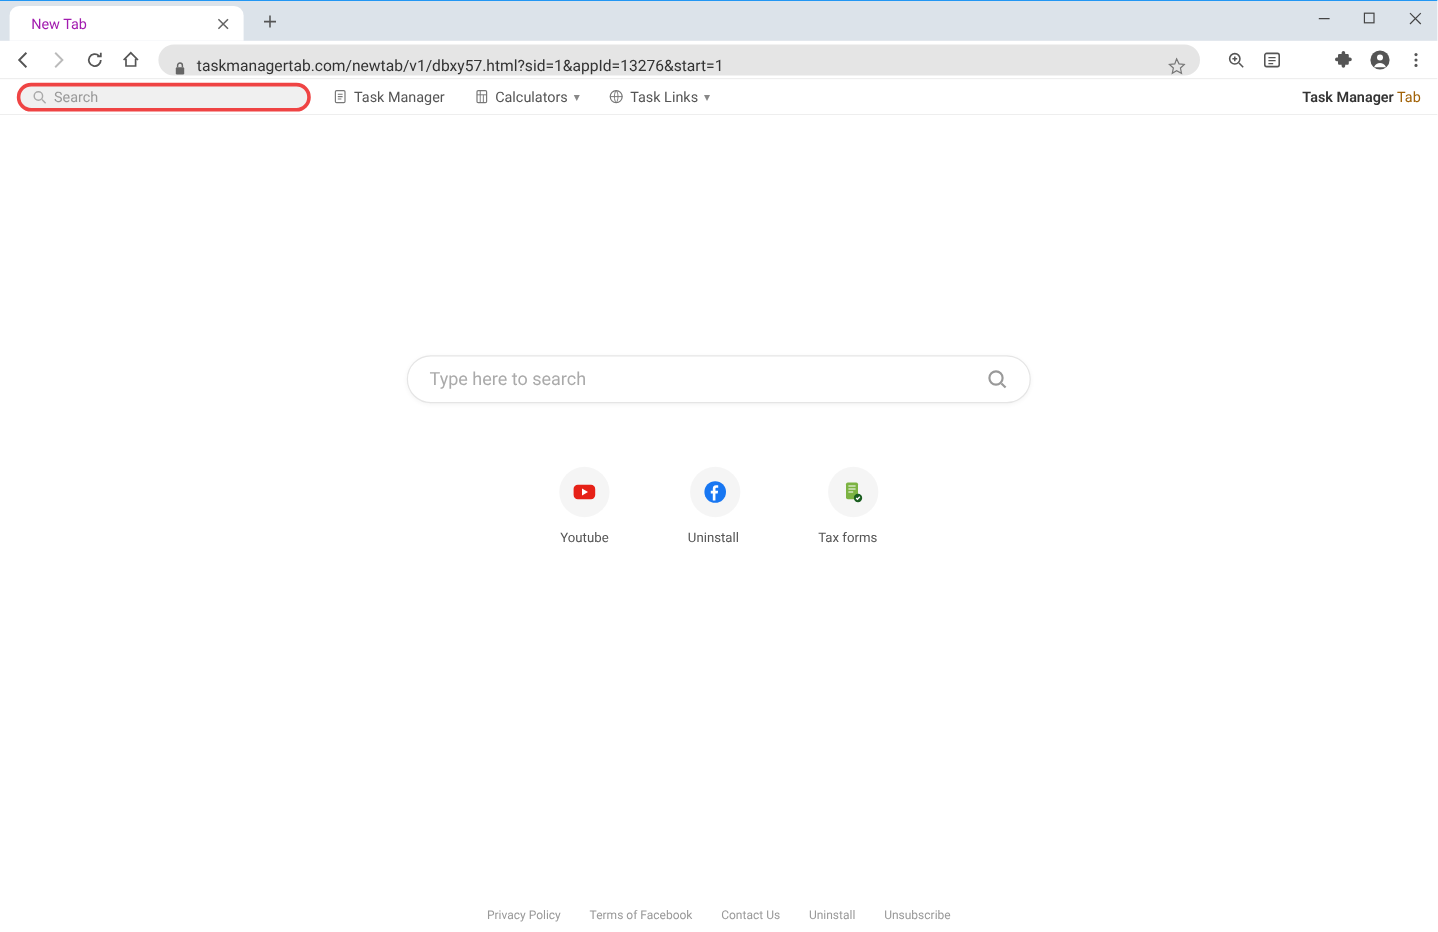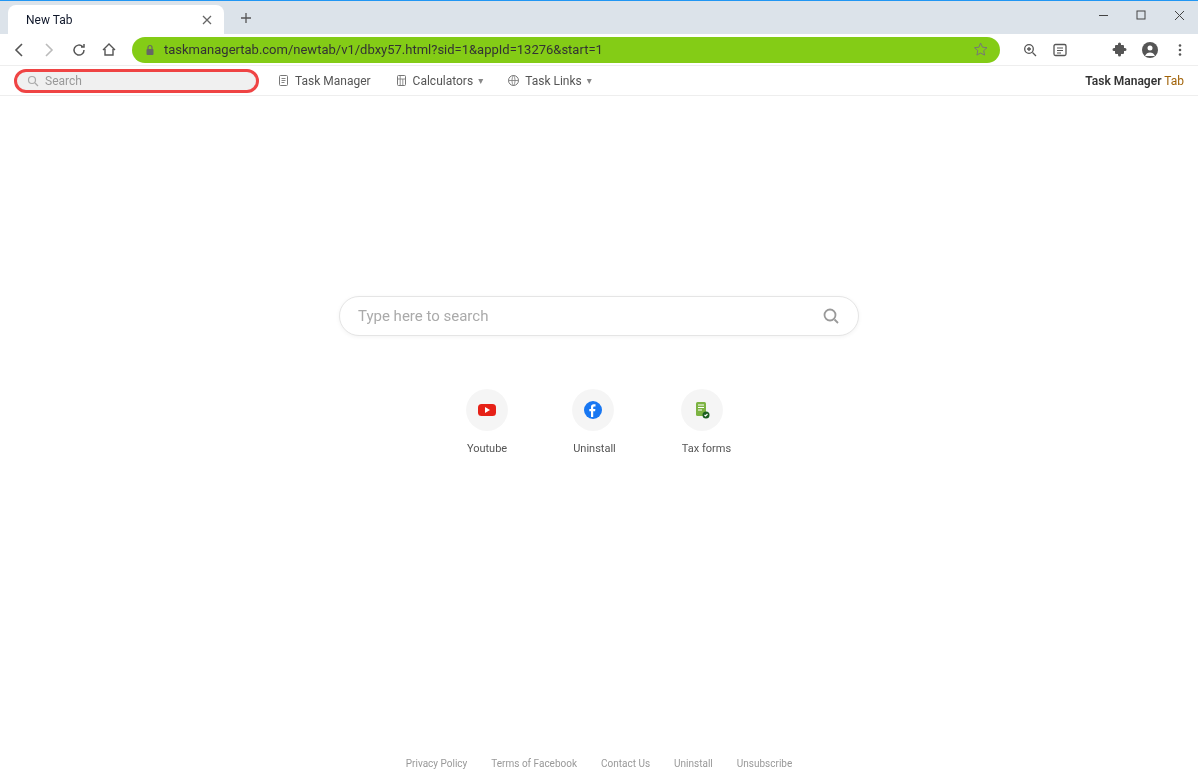--- a/index.html
+++ b/index.html
@@ -3,34 +3,34 @@
 <meta charset="utf-8">
 <style>
 * { margin: 0; padding: 0; box-sizing: border-box; font-family: -apple-system, BlinkMacSystemFont, "Segoe UI", Roboto, Arial, sans-serif; }
 body { width: 1198px; height: 777px; background: #fff; overflow: hidden; position: relative; }
 
 
 .window-border { height: 1px; background: #2196f3; }
 
 
 .tab-bar { height: 33px; background: #dce3ea; display: flex; align-items: flex-end; position: relative; }
-.tab { width: 216px; height: 29px; background: #fff; border-radius: 8px 8px 0 0; display: flex; align-items: center; padding: 0 10px; margin-left: 8px; font-size: 12px; color: #0f172a; position: relative; }
+.tab { width: 195px; height: 29px; background: #fff; border-radius: 8px 8px 0 0; display: flex; align-items: center; padding: 0 10px; margin-left: 8px; font-size: 12px; color: #a21caf; position: relative; }
 .tab-title { flex: 1; padding-left: 8px; }
 .tab-close { width: 14px; height: 14px; display: flex; align-items: center; justify-content: center; cursor: pointer; color: #666; }
 .new-tab-btn { width: 28px; height: 28px; display: flex; align-items: center; justify-content: center; cursor: pointer; color: #555; margin-left: 8px; margin-bottom: 2px; }
 
 
 .window-controls { position: absolute; right: 0; top: 0; display: flex; height: 28px; }
 .win-ctrl { width: 38px; height: 28px; display: flex; align-items: center; justify-content: center; cursor: pointer; color: #444; }
 
 
 .nav-bar { height: 32px; background: #fff; display: flex; align-items: center; padding: 0 6px; gap: 4px; border-bottom: 1px solid #eee; }
 .nav-btn { width: 26px; height: 26px; display: flex; align-items: center; justify-content: center; cursor: pointer; color: #555; border-radius: 50%; }
 .nav-btn.disabled { color: #bbb; cursor: default; }
-.address-bar { flex: 1; height: 26px; background: #84cc16; border-radius: 13px; display: flex; align-items: center; padding: 0 12px; font-size: 13px; color: #333; margin: 0 6px; }
+.address-bar { flex: 1; height: 26px; background: #e5e5e5; border-radius: 13px; display: flex; align-items: flex-end; padding: 0 12px; font-size: 13px; color: #333; margin: 0 6px; }
 .lock-icon { color: #666; margin-right: 8px; }
 .star-icon { color: #777; cursor: pointer; }
 .nav-right-icons { display: flex; gap: 6px; align-items: center; margin-left: 8px; }
 .nav-icon { width: 24px; height: 24px; display: flex; align-items: center; justify-content: center; cursor: pointer; color: #555; }
 
 
 .toolbar { height: 30px; display: flex; align-items: center; padding: 0 14px; border-bottom: 1px solid #eee; gap: 12px; }
 .toolbar-search { width: 245px; height: 24px; background: #f0f0f0; border: 3px solid #ef4444; border-radius: 12px; display: flex; align-items: center; padding: 0 10px; font-size: 12px; color: #999; }
 .toolbar-search-icon { color: #aaa; margin-right: 6px; }
 .toolbar-item { display: flex; align-items: center; gap: 5px; font-size: 12px; color: #555; cursor: pointer; padding: 4px 6px; }
@@ -45,21 +45,21 @@
 
 
 .main { position: absolute; top: 96px; left: 0; right: 0; bottom: 0; background: #fff; display: flex; flex-direction: column; align-items: center; }
 .main-search { width: 520px; height: 40px; border: 1px solid #e5e5e5; border-radius: 20px; box-shadow: 0 1px 4px rgba(0,0,0,0.05); display: flex; align-items: center; padding: 16px 18px; margin-top: 200px; background: #fff; }
 .main-search-input { flex: 1; border: none; outline: none; font-size: 15px; color: #444; background: transparent; }
 .main-search-input::placeholder { color: #aaa; }
 .main-search-icon { color: #999; cursor: pointer; }
 
 
 .shortcuts { display: flex; gap: 66px; margin-top: 54px; }
-.shortcut { display: flex; flex-direction: column; align-items: flex-start; gap: 12px; cursor: pointer; }
+.shortcut { display: flex; flex-direction: column; align-items: flex-end; gap: 12px; cursor: pointer; }
 .shortcut-circle { width: 40px; height: 40px; background: #f5f5f5; border-radius: 50%; display: flex; align-items: center; justify-content: center; box-shadow: 0 0 0 1px rgba(0,0,0,0.04); }
 .shortcut-label { font-size: 11px; color: #555; }
 
 
 .footer { position: absolute; bottom: 8px; left: 0; right: 0; display: flex; justify-content: center; gap: 24px; font-size: 10px; color: #999; }
 .footer a { color: #999; text-decoration: none; cursor: pointer; }
 
 
 svg { display: block; }
 </style>

